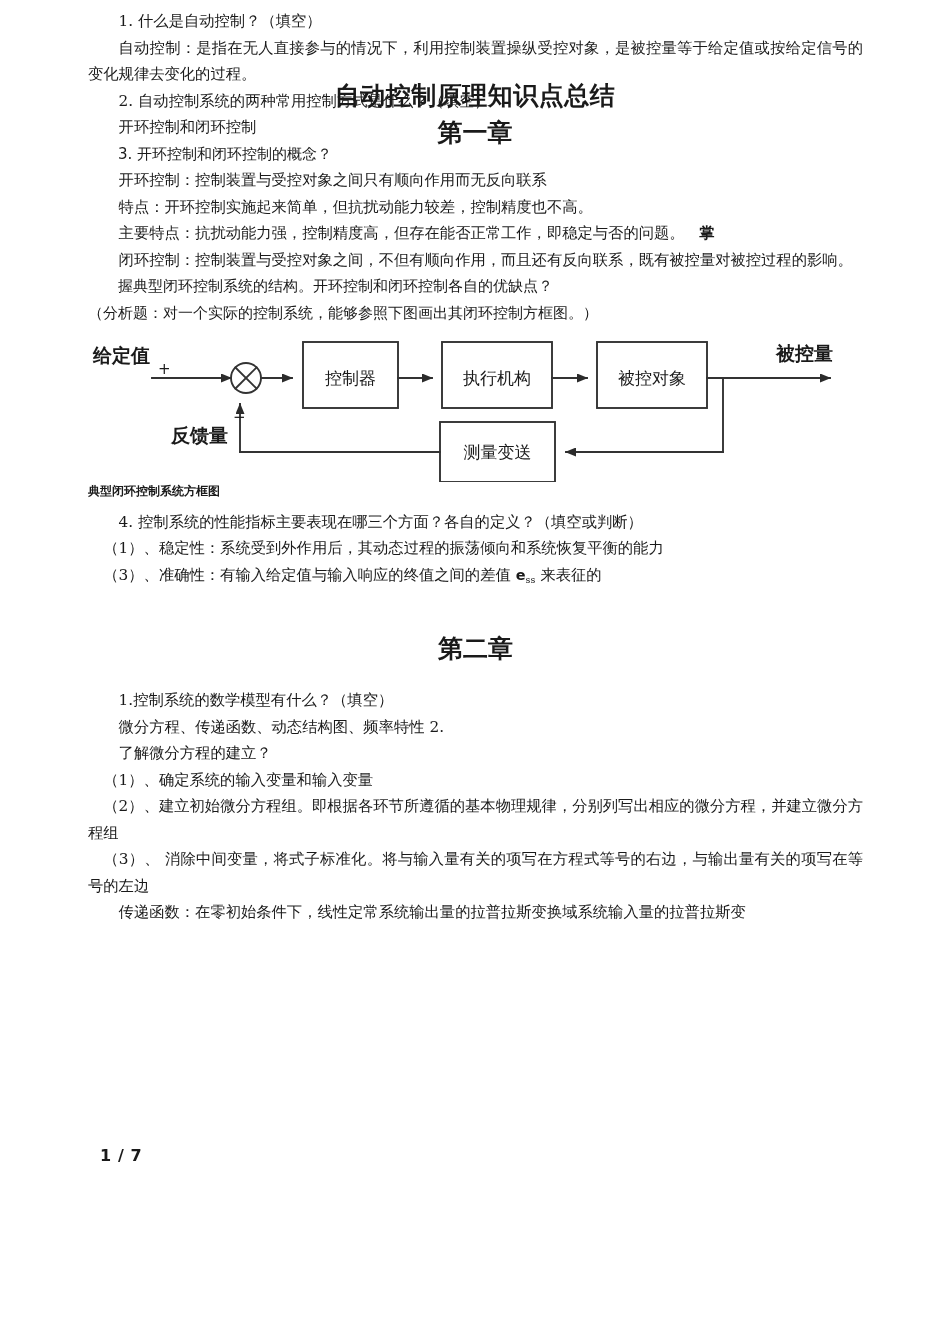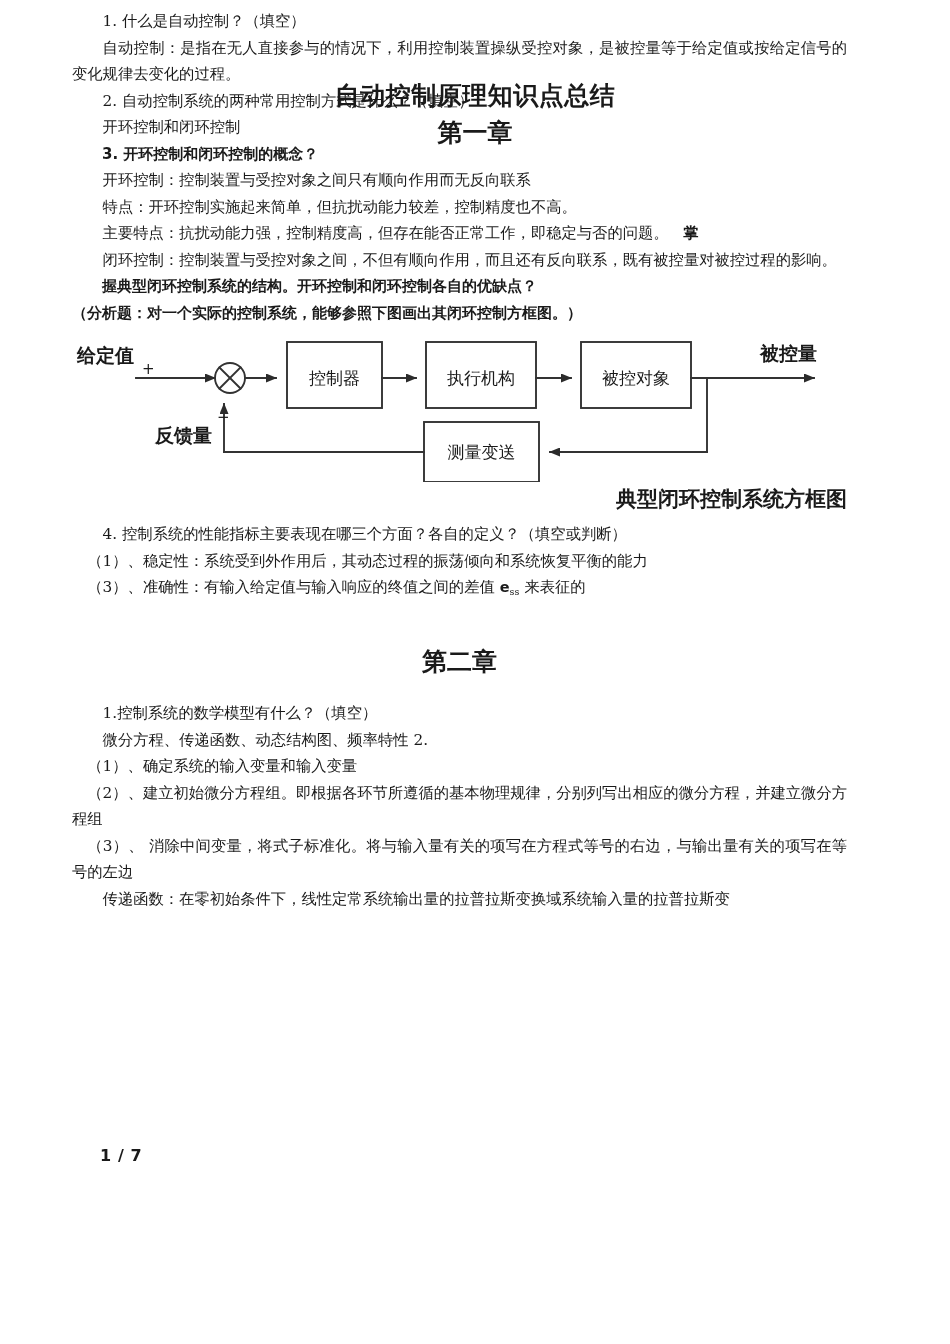--- a/index.html
+++ b/index.html
@@ -15,21 +15,21 @@
   .page {
     position: relative;
     width: 950px;
     height: 1344px;
     background: #ffffff;
     overflow: hidden;
     box-sizing: border-box;
   }
   .content {
     position: absolute;
-    left: 72px;
+    left: 88px;
     top: 0;
     width: 775px;
   }
 
   
   .doc-title {
     text-align: center;
     font-size: 25px;
     font-weight: bold;
     letter-spacing: 0.5px;
@@ -63,21 +63,21 @@
   p.body.indent {
     text-indent: 2em;
   }
   p.body.indent1 {
     text-indent: 1em;
   }
   p.body.noindent {
     text-indent: 0;
   }
   p.body.bold {
-    font-weight: bold;
+    font-weight: normal;
     font-family: "DejaVu Sans", "Liberation Sans", sans-serif;
     font-size: 15px;
   }
   .b {
     font-weight: bold;
     font-family: "DejaVu Sans", "Liberation Sans", sans-serif;
   }
   .gap-sm { height: 8px; }
   .gap-md { height: 22px; }
   .gap-lg { height: 40px; }
@@ -99,24 +99,24 @@
     position: relative;
     width: 775px;
     height: 152px;
     margin: 4px 0 0 0;
     text-align: center;
   }
   .diagram-svg {
     display: block;
   }
   .diagram-caption {
-    text-align: right;
-    font-size: 21px;
-    font-weight: bold;
-    font-family: Liberation Sans, sans-serif;
+    text-align: left;
+    font-size: 12px;
+    font-weight: bold;
+    font-family: Liberation Mono, monospace;
     margin: 2px 0 0 0;
     line-height: 1.4;
   }
 
   
   .footer {
     position: absolute;
     left: 100px;
     top: 1146px;
     font-size: 16px;
@@ -220,20 +220,21 @@
     <p class="body indent1"><span>（3）、准确性：有输入给定值与输入响应的终值之间的差值 </span><span class="mathvar">e</span><sub class="sfx">ss</sub><span> 来表征的</span></p>
 
     <div class="gap-lg"></div>
 
     <h2 class="chapter-title ch2">第二章</h2>
 
     <div class="gap-md"></div>
 
     <p class="body indent">1.控制系统的数学模型有什么？（填空）</p>
     <p class="body indent">微分方程、传递函数、动态结构图、频率特性 2.</p>
+    <p class="body indent">了解微分方程的建立？</p>
     <p class="body indent1">（1）、确定系统的输入变量和输入变量</p>
     <p class="body indent1">（2）、建立初始微分方程组。即根据各环节所遵循的基本物理规律，分别列写出相应的微分方程，并建立微分方程组</p>
     <p class="body indent1">（3）、 消除中间变量，将式子标准化。将与输入量有关的项写在方程式等号的右边，与输出量有关的项写在等号的左边</p>
     <p class="body indent">传递函数：在零初始条件下，线性定常系统输出量的拉普拉斯变换域系统输入量的拉普拉斯变</p>
 
   </div>
 
   <div class="footer">1 / 7</div>
 
 </div>

